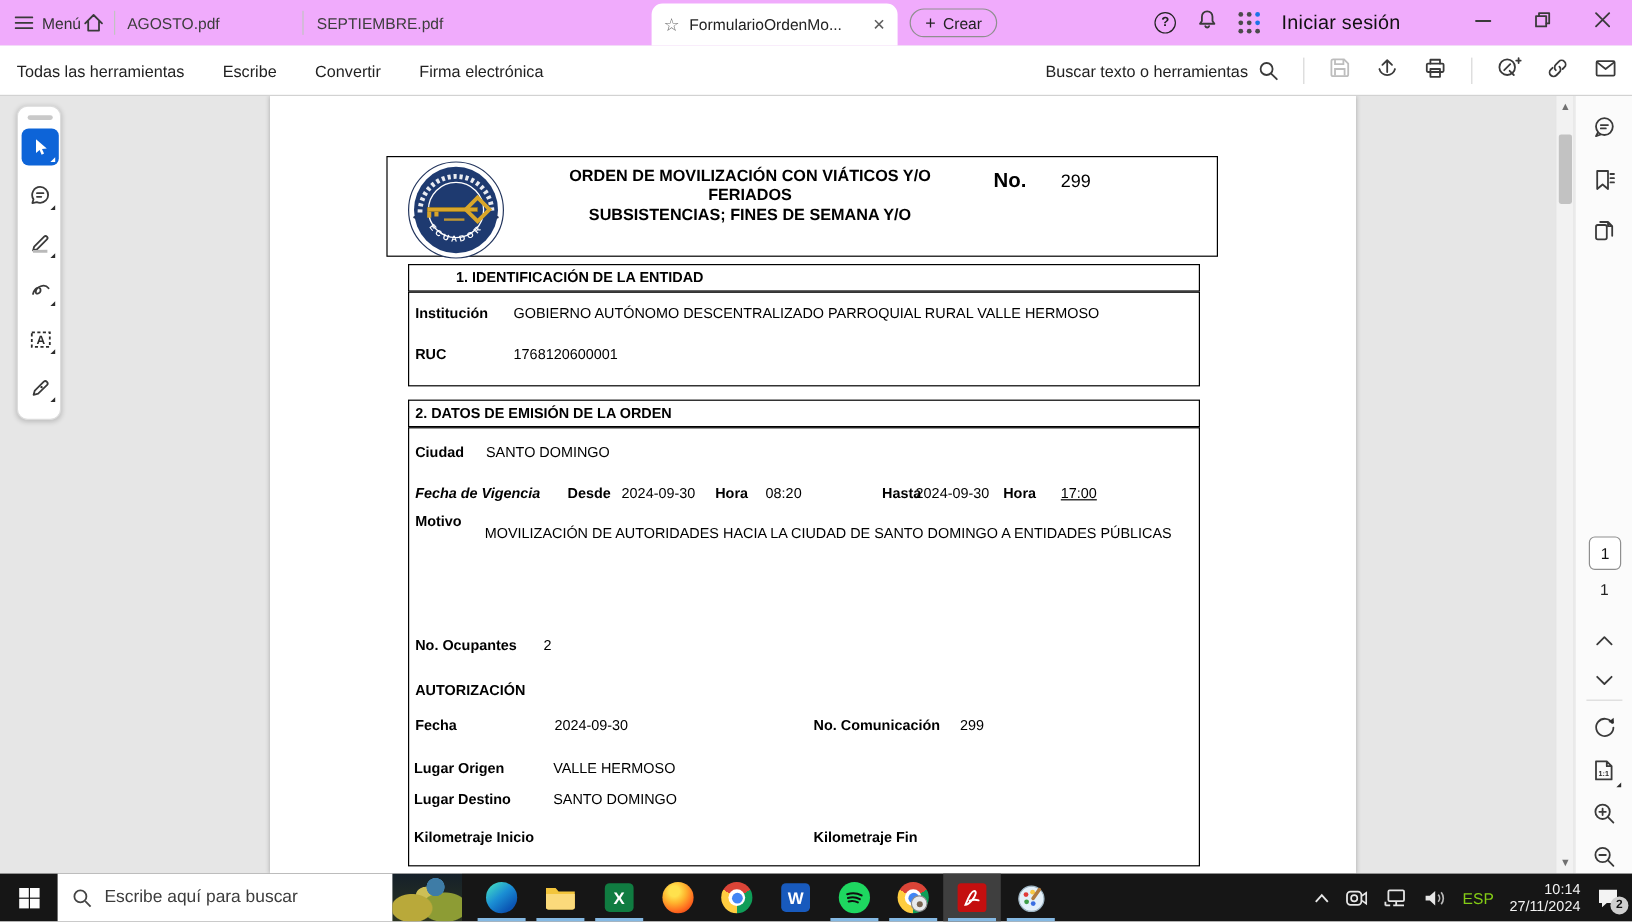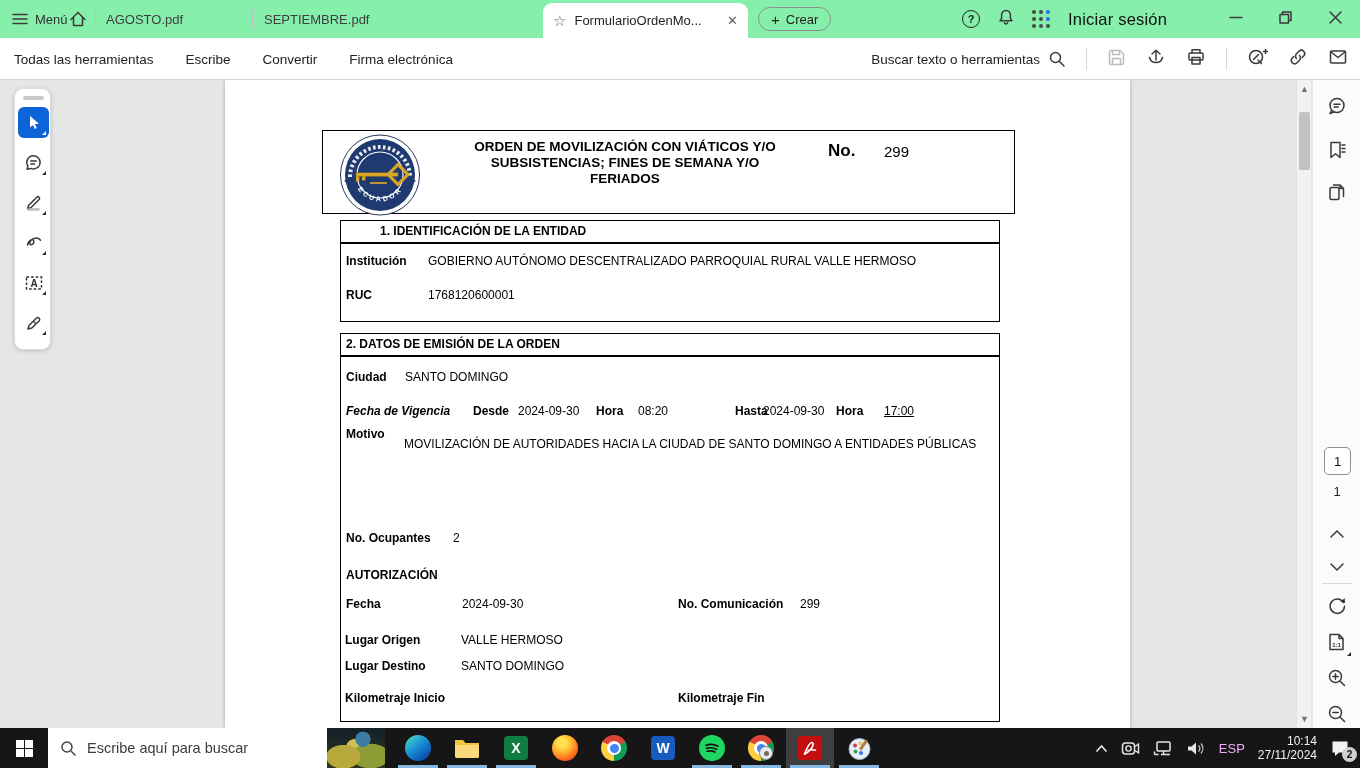--- a/index.html
+++ b/index.html
@@ -2,21 +2,21 @@
 <html><head>
 <meta charset="utf-8">
 <style>
   * { margin:0; padding:0; box-sizing:border-box; }
   html,body { width:1360px; height:768px; overflow:hidden;
     font-family:"Liberation Sans","DejaVu Sans",sans-serif; }
   .abs { position:absolute; }
   #app { position:relative; width:1360px; height:768px; background:#e6e6e6; }
 
   
-  #titlebar { position:absolute; left:0; top:0; width:1360px; height:38px; background:#86efac; }
+  #titlebar { position:absolute; left:0; top:0; width:1360px; height:38px; background:#f0abfc; }
   .tb-item { display:flex; align-items:center; gap:7px; color:#333; font-size:13px; }
   #menu-btn { position:absolute; left:12px; top:0; height:38px; }
   #home-btn { position:absolute; left:68px; top:9px; }
   .vsep { position:absolute; top:9px; width:1px; height:20px; background:#c2c2c2; }
   .tab { position:absolute; top:0; height:38px; display:flex; align-items:center; color:#3d3d3d; font-size:13px; }
   .tab-active { position:absolute; left:543px; top:3px; width:205px; height:35px; background:#ffffff;
     border-radius:9px 9px 0 0; display:flex; align-items:center; padding:0 10px; gap:8px; font-size:13px; color:#222; }
   #crear-btn { position:absolute; left:758px; top:7px; height:24px; padding:0 12px; border:1px solid #8f8f8f;
     border-radius:13px; display:flex; align-items:center; gap:6px; font-size:13px; color:#222; background:transparent; }
   #tb-right { position:absolute; left:962px; top:0; height:38px; display:flex; align-items:center; gap:17px; }
@@ -86,21 +86,21 @@
       radial-gradient(ellipse at 75% 70%, #8d9c34 0 30%, transparent 32%),
       radial-gradient(ellipse at 50% 45%, #cdbf56 0 22%, transparent 24%),
       linear-gradient(180deg, #15202a, #2c3520); }
   .app { position:absolute; top:0; width:48px; height:40px; display:flex; align-items:center; justify-content:center; }
   .app .uline { position:absolute; left:4px; bottom:0; width:40px; height:3px; background:#85b9e3; }
   .sq { width:24px; height:24px; border-radius:4px; display:flex; align-items:center; justify-content:center;
     color:#fff; font-weight:bold; font-size:14px; }
   .circ { width:26px; height:26px; border-radius:50%; position:relative; }
   #tray { position:absolute; right:0; top:0; height:40px; display:flex; align-items:center; gap:13px; padding-right:10px; }
   .tray-ic { color:#e6e6e6; display:flex; align-items:center; }
-  #lang { color:#f0abfc; font-size:13px; }
+  #lang { color:#84cc16; font-size:13px; }
   #clock { color:#f2f2f2; font-size:12px; line-height:14px; text-align:right; }
   #notif { position:relative; }
   #notif .badge { position:absolute; right:-7px; bottom:-4px; width:15px; height:15px; border-radius:50%;
     background:#cfcfcf; color:#111; font-size:10px; font-weight:bold; display:flex; align-items:center; justify-content:center; }
 </style>
 </head>
 <body>
 
 <div id="app">
 
@@ -299,22 +299,22 @@
         <rect x="52" y="33.5" width="14" height="14" fill="none" stroke="#d9a62a" stroke-width="3.2" transform="rotate(45 59 40.5)"></rect>
         <rect x="17" y="42.4" width="3.4" height="5" fill="#d9a62a"></rect>
         <rect x="23" y="42.4" width="3.4" height="4" fill="#d9a62a"></rect>
         <rect x="31" y="48" width="17" height="2" fill="#d9a62a" opacity=".85"></rect>
         <circle cx="6.5" cy="47" r="1" fill="#24365e"></circle>
         <circle cx="75.5" cy="47" r="1" fill="#24365e"></circle>
       </svg>
 
       <div id="doc-title">
         <div>ORDEN DE MOVILIZACIÓN CON VIÁTICOS Y/O</div>
+        <div>FERIADOS</div>
         <div>SUBSISTENCIAS; FINES DE SEMANA Y/O</div>
-        <div>FERIADOS</div>
       </div>
       <div class="lbl" style="left:603px; top:61px; font-size:17px;">No.</div>
       <div class="val" style="left:659px; top:63px; font-size:15px;">299</div>
 
       <div class="bx" style="left:115px; top:140px; width:660px; height:23px;"></div>
       <div class="lbl" style="left:121px; top:144px;margin-left:34px;">1. IDENTIFICACIÓN DE LA ENTIDAD</div>
       <div class="bx" style="left:115px; top:163px; width:660px; height:79px;"></div>
       <div class="lbl" style="left:121px; top:174px;">Institución</div>
       <div class="val" style="left:203px; top:174px;">GOBIERNO AUTÓNOMO DESCENTRALIZADO PARROQUIAL RURAL VALLE HERMOSO</div>
       <div class="lbl" style="left:121px; top:208px;">RUC</div>

